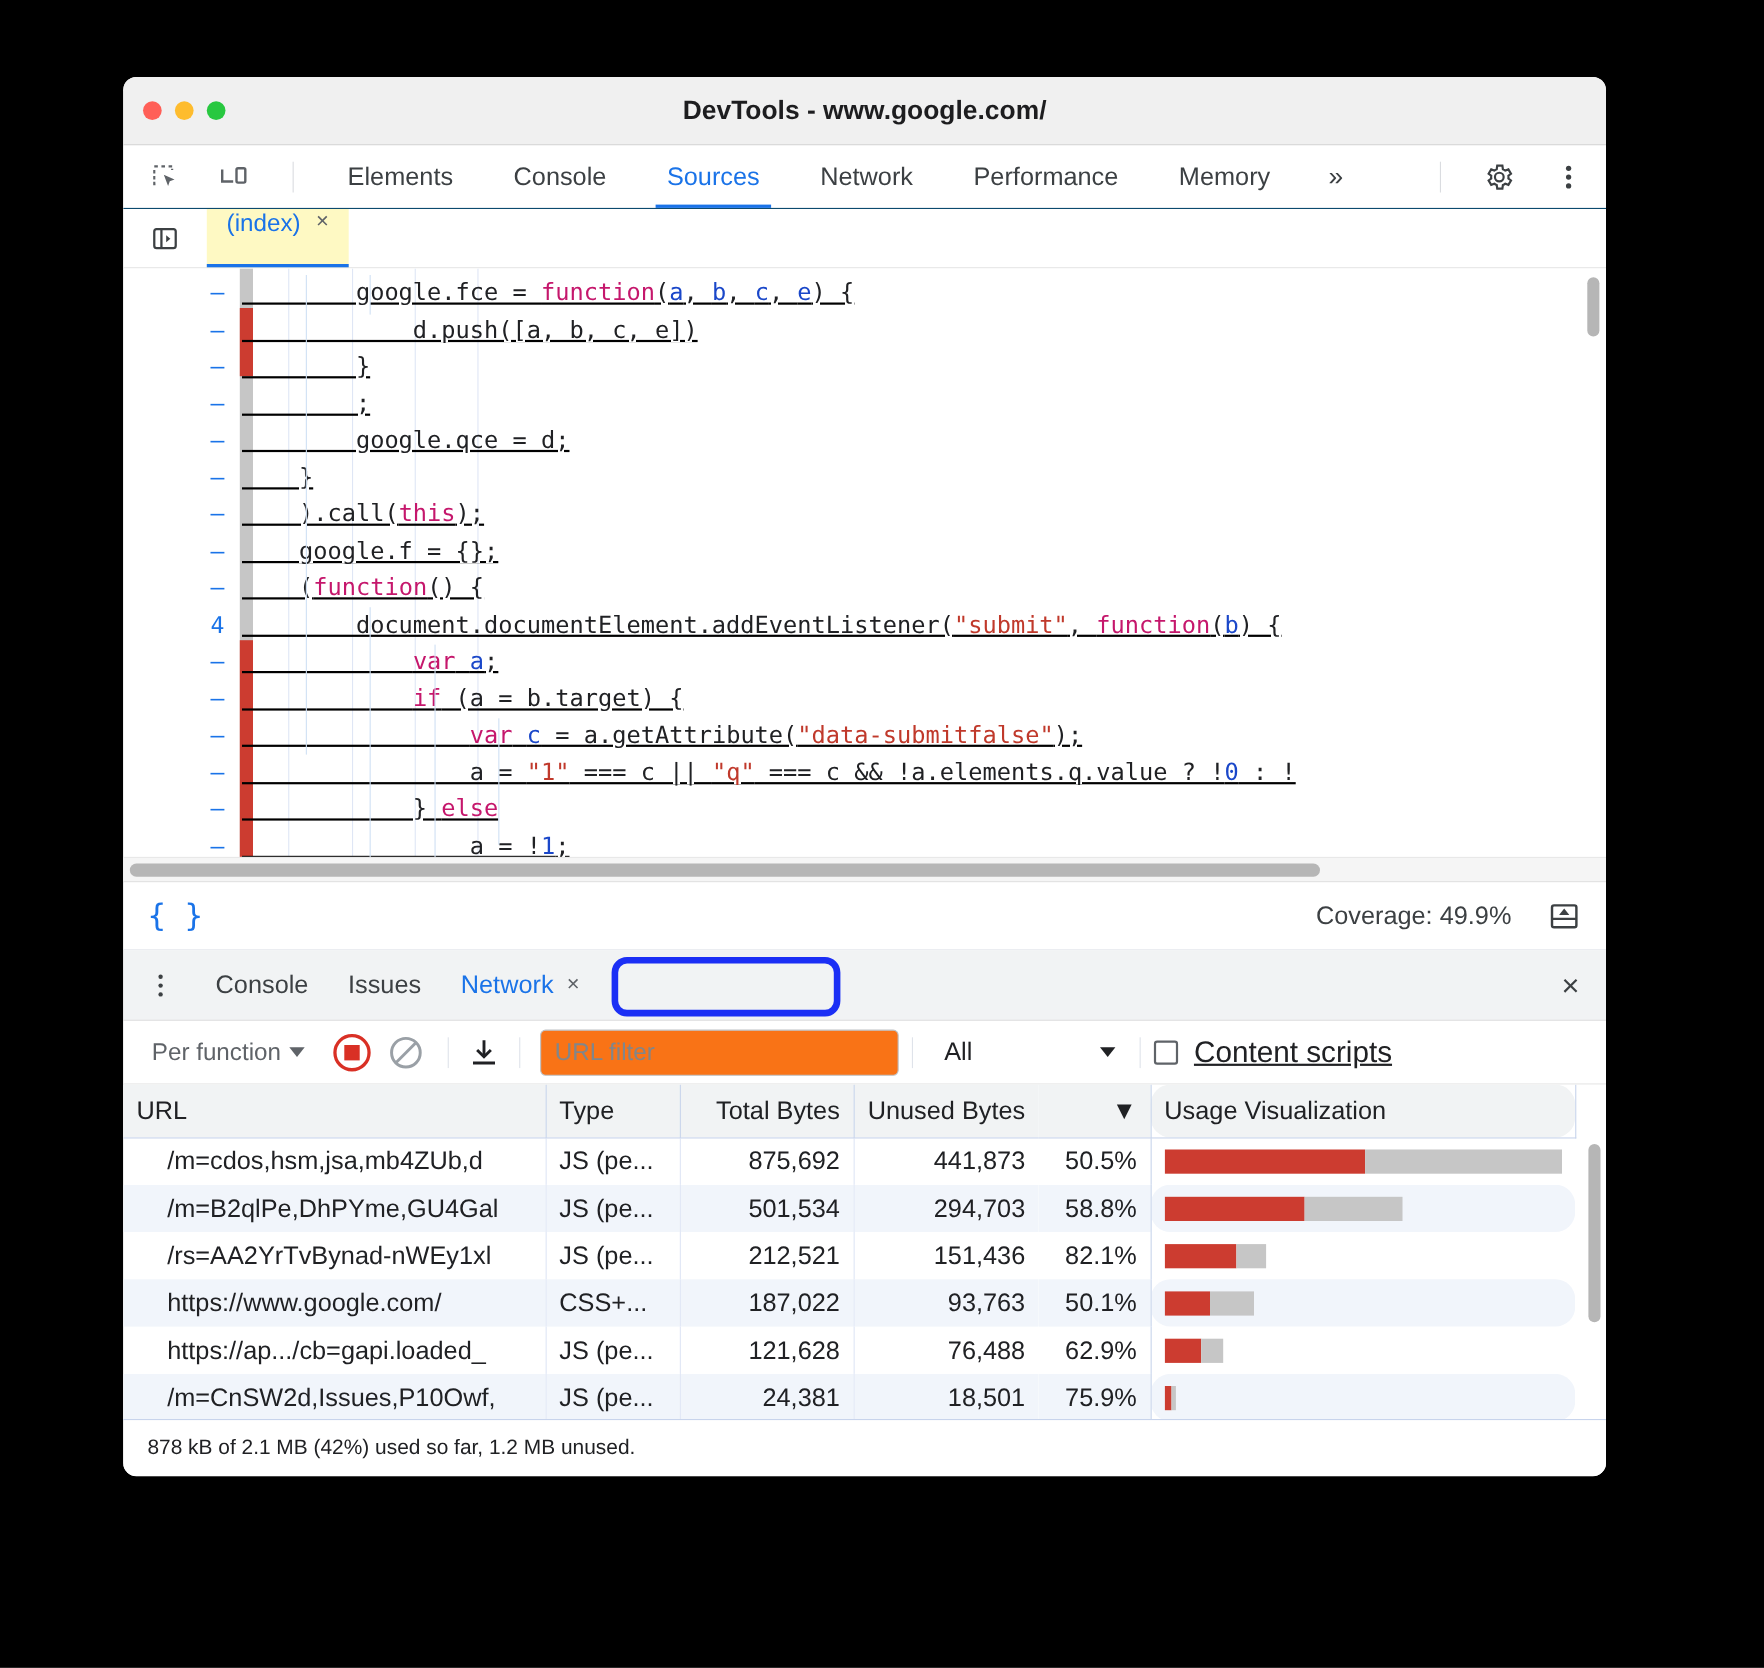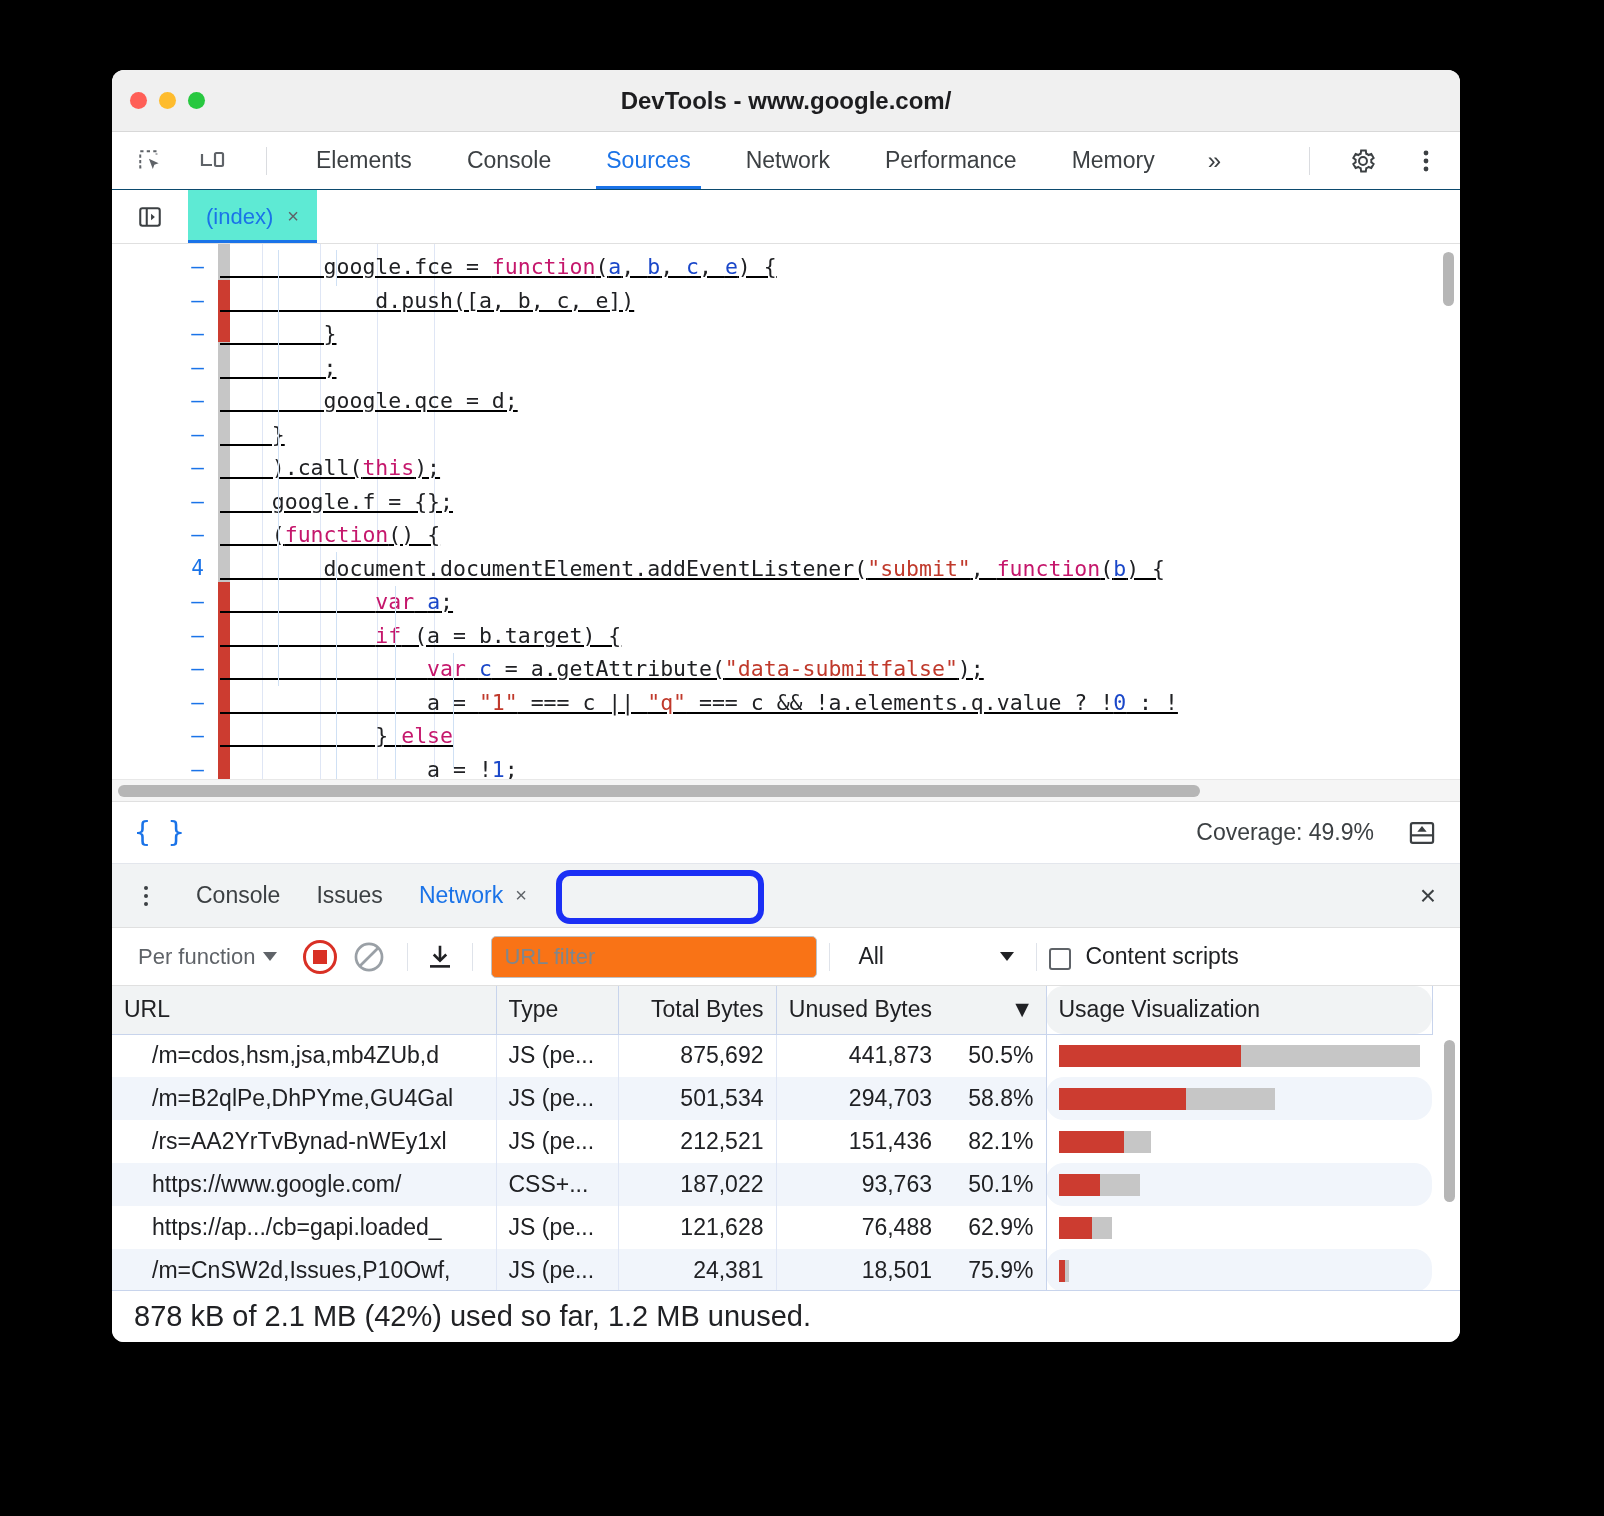--- a/index.html
+++ b/index.html
@@ -79,25 +79,25 @@
   
   #filetabs {
     height: 54px;
     background: #fff;
     border-bottom: 1px solid #e0e0e0;
     display: flex; align-items: center;
     flex: 0 0 auto;
     padding-left: 18px;
   }
   .filetab {
-    display: flex; align-items: center; gap: 14px;
+    display: flex; align-items: flex-start; gap: 14px;
     height: 53px; padding: 0 18px;
     font-size: 22px; color: #1a73e8;
     position: relative;
-    background: #5eead4;
+    background: #fef9c3;
     margin-left: 18px;
   }
   .filetab::after {
     content: ""; position: absolute;
     left: 0; right: 0; bottom: 0; height: 3px; background: #1a73e8;
   }
   .xglyph { font-size: 20px; color: #5f6368; }
 
   
   #editorwrap {
@@ -237,21 +237,21 @@
     width: 326px; height: 42px;
     border: 1px solid #bdc1c6; border-radius: 5px;
     font-size: 22px; color: #202124;
     padding: 0 12px; outline: none;
     background: #f97316;
     font-family: "Liberation Sans", sans-serif;
     margin-left: 6px;
   }
   #urlfilter::placeholder { color: #80868b; }
   .tb-select.all { font-size: 23px; color: #202124; width: 176px; justify-content: space-between; margin-left: 6px; }
-  .checkrow { display: flex; align-items: flex-end; gap: 14px; font-size: 23px; color: #202124; }
+  .checkrow { display: flex; align-items: center; gap: 14px; font-size: 27px; color: #202124; text-decoration: underline; }
   .chkbox { width: 22px; height: 22px; border: 2px solid #5f6368; border-radius: 3px; }
 
   
   #tablewrap { flex: 1 1 auto; position: relative; overflow: hidden; background: #fff; }
   table#covtable { width: 1320px; border-collapse: collapse; table-layout: fixed; }
   #covtable th {
     background: #f1f3f4;
     border-bottom: 1px solid #c8d4ec;
     border-right: 1px solid #c8d4ec;
     font-size: 23px; font-weight: normal; color: #202124;
@@ -282,21 +282,21 @@
   .vizunused { background: #c6c6c6; }
   #tablevthumb {
     position: absolute; right: 5px; top: 54px;
     width: 11px; height: 162px; border-radius: 6px; background: #b6b6b6;
   }
   #statusbar {
     height: 52px; flex: 0 0 auto;
     border-top: 1px solid #c8d4ec;
     display: flex; align-items: center;
     padding-left: 22px;
-    font-size: 29px; color: #202124;
+    font-size: 19px; color: #202124;
     background: #fff;
   }
 </style>
 </head>
 <body>
 
 <div id="window">
 
   <div id="titlebar">
     <div class="traffic">

